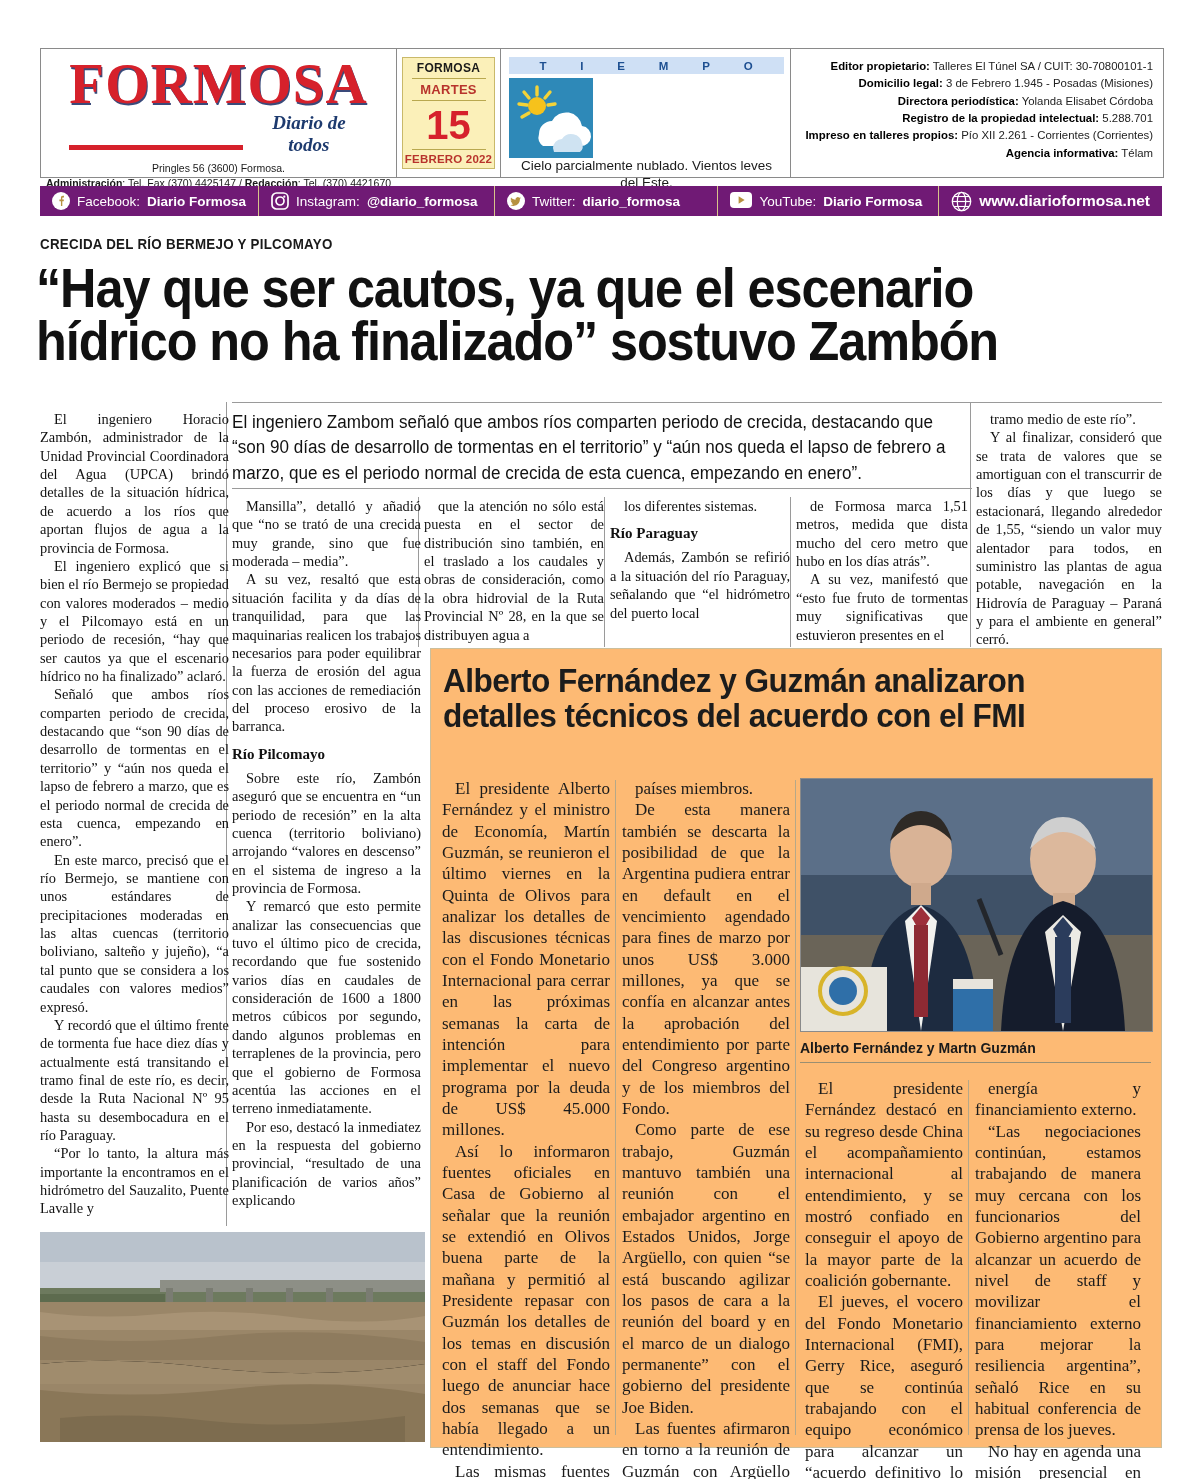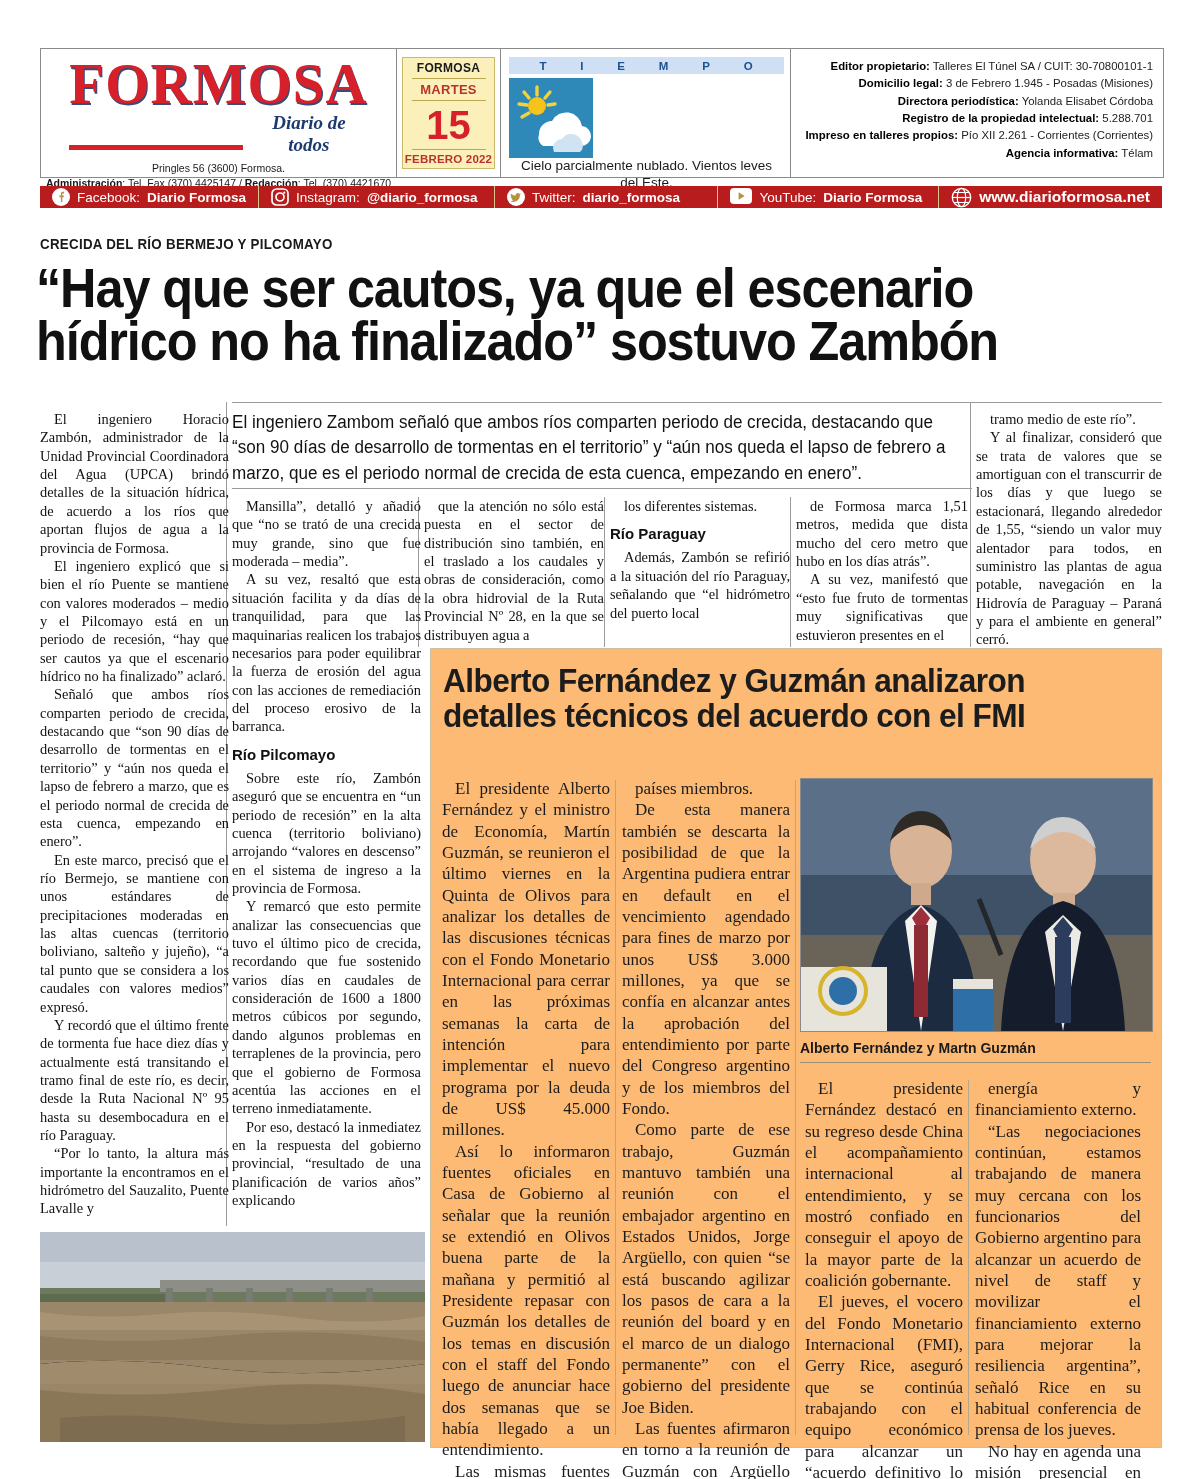--- a/index.html
+++ b/index.html
@@ -27,38 +27,38 @@
   .mh-weather{width:290px;border-right:1px solid #8a8a8a;padding:8px 6px 0 8px;box-sizing:border-box;}
   .wx-title{background:#cfe0f5;height:17px;display:flex;align-items:center;justify-content:space-around;font-size:11.5px;font-weight:700;color:#1d4f91;letter-spacing:1px;padding:0 14px;box-sizing:border-box;}
   .wx-body{display:flex;margin-top:4px;flex-direction:column;}
   .wx-icon{width:84px;height:80px;background:#2e89b8;position:relative;flex:none;}
   .wx-text{flex:1;display:flex;flex-direction:column;align-items:center;justify-content:center;font-size:13.5px;line-height:1.25;color:#1a1a1a;text-align:center;padding:0 4px;}
 
   .mh-info{flex:1;padding:9px 10px 0 8px;box-sizing:border-box;text-align:right;font-size:11.4px;line-height:1.52;color:#222;}
   .mh-info b{font-weight:700;color:#000;}
 
   
-  .social{position:absolute;left:40px;top:186px;width:1122px;height:22px;background:#b91c1c;display:flex;align-items:stretch;}
+  .social{position:absolute;left:40px;top:186px;width:1122px;height:30px;background:#701a75;display:flex;align-items:stretch;}
   .soc{display:flex;align-items:center;gap:7px;padding:0 12px;color:#fff;font-size:13.5px;font-weight:700;border-right:1px solid #d8c38a;}
   .soc:last-child{border-right:none;}
   .soc .lbl{font-weight:400;}
   .soc .val{font-weight:700;}
   .ic{width:18px;height:18px;flex:none;display:block;}
 
   
   .kicker{position:absolute;left:40px;top:236px;font-size:14.5px;font-weight:600;letter-spacing:.3px;color:#1a1a1a;font-family:"Liberation Sans Narrow","Liberation Sans",sans-serif;transform:scaleX(.92);transform-origin:left;}
   .headline{position:absolute;left:36px;top:262px;width:1130px;font-family:"Liberation Sans",sans-serif;font-weight:700;font-size:56px;line-height:.94;letter-spacing:-1.2px;color:#111;transform:scaleX(.9);transform-origin:left top;}
 
   
   .lead{position:absolute;left:232px;top:410px;width:740px;font-family:"Liberation Sans",sans-serif;font-size:17.6px;line-height:1.44;color:#111;transform:scaleX(.97);transform-origin:left top;}
 
   
   .col{position:absolute;font-family:"Liberation Serif",serif;font-size:14.4px;line-height:1.275;color:#111;text-align:justify;}
   .col p{margin:0;text-indent:14px;}
-  .subhead{font-family:Liberation Sans, sans-serif;font-weight:700;font-size:15px;margin:9px 0 5px 0;text-indent:0;}
+  .subhead{font-family:Liberation Serif, serif;font-weight:700;font-size:15px;margin:9px 0 5px 0;text-indent:0;}
 
   .c1{left:40px;top:410px;width:189px;}
   .c2{left:232px;top:497px;width:189px;}
   .c3{left:424px;top:497px;width:180px;}
   .c4{left:610px;top:497px;width:180px;}
   .c5{left:796px;top:497px;width:172px;}
   .c6{left:976px;top:410px;width:186px;}
 
   .rule-v{position:absolute;width:1px;background:#9a9a9a;}
 
@@ -222,21 +222,21 @@
   <div style="position:absolute;left:232px;top:402px;width:930px;height:1px;background:#9a9a9a"></div>
   <div style="position:absolute;left:232px;top:488px;width:740px;height:1px;background:#9a9a9a"></div>
   <div class="rule-v" style="left:226px;top:402px;height:824px"></div>
   <div class="rule-v" style="left:418px;top:497px;height:150px"></div>
   <div class="rule-v" style="left:604px;top:497px;height:150px"></div>
   <div class="rule-v" style="left:790px;top:497px;height:150px"></div>
   <div class="rule-v" style="left:970px;top:402px;height:245px"></div>
 
   <div class="col c1">
     <p>El ingeniero Horacio Zambón, administrador de la Unidad Provincial Coordinadora del Agua (UPCA) brindó detalles de la situación hídrica, de acuerdo a los ríos que aportan flujos de agua a la provincia de Formosa.</p>
-    <p>El ingeniero explicó que si bien el río Puente se mantiene con valores moderados – medio y el Pilcomayo está en un periodo de recesión, “hay que ser cautos ya que el escenario hídrico no ha finalizado” aclaró.</p>
+    <p>El ingeniero explicó que si bien el río Bermejo se propiedad con valores moderados – medio y el Pilcomayo está en un periodo de recesión, “hay que ser cautos ya que el escenario hídrico no ha finalizado” aclaró.</p>
     <p>Señaló que ambos ríos comparten periodo de crecida, destacando que “son 90 días de desarrollo de tormentas en el territorio” y “aún nos queda el lapso de febrero a marzo, que es el periodo normal de crecida de esta cuenca, empezando en enero”.</p>
     <p>En este marco, precisó que el río Bermejo, se mantiene con unos estándares de precipitaciones moderadas en las altas cuencas (territorio boliviano, salteño y jujeño), “a tal punto que se considera a los caudales con valores medios” expresó.</p>
     <p>Y recordó que el último frente de tormenta fue hace diez días y actualmente está transitando el tramo final de este río, es decir,  desde la Ruta Nacional Nº 95 hasta su desembocadura en el río Paraguay.</p>
     <p>“Por lo tanto, la altura más importante la encontramos en el hidrómetro del Sauzalito, Puente Lavalle y</p>
   </div>
 
   <div class="col c2">
     <p>Mansilla”, detalló y añadió que “no se trató de una crecida muy grande, sino que fue moderada – media”.</p>
     <p>A su vez, resaltó que esta situación facilita y da días de tranquilidad, para que las maquinarias realicen los trabajos necesarios para poder equilibrar la fuerza de erosión del agua con las acciones de remediación del proceso erosivo de la barranca.</p>
     <div class="subhead">Río Pilcomayo</div>

